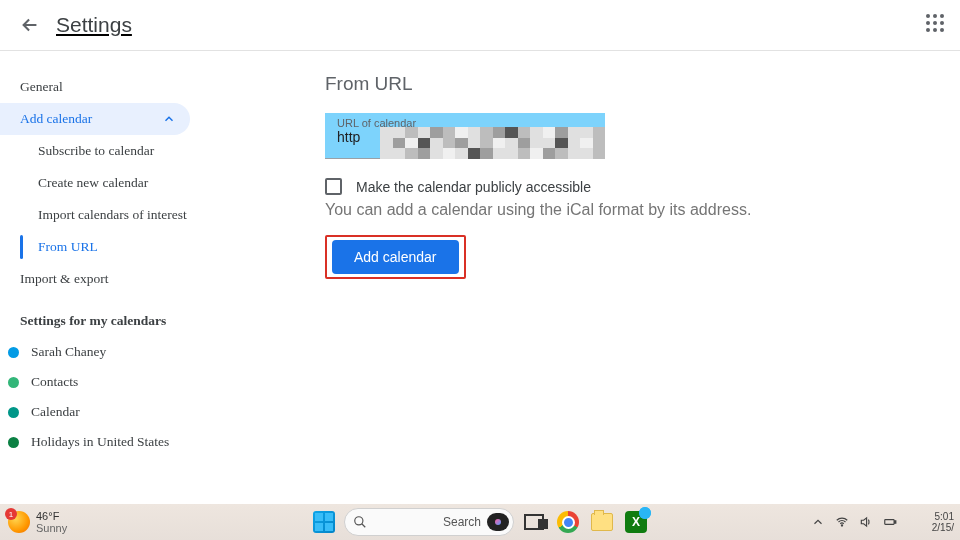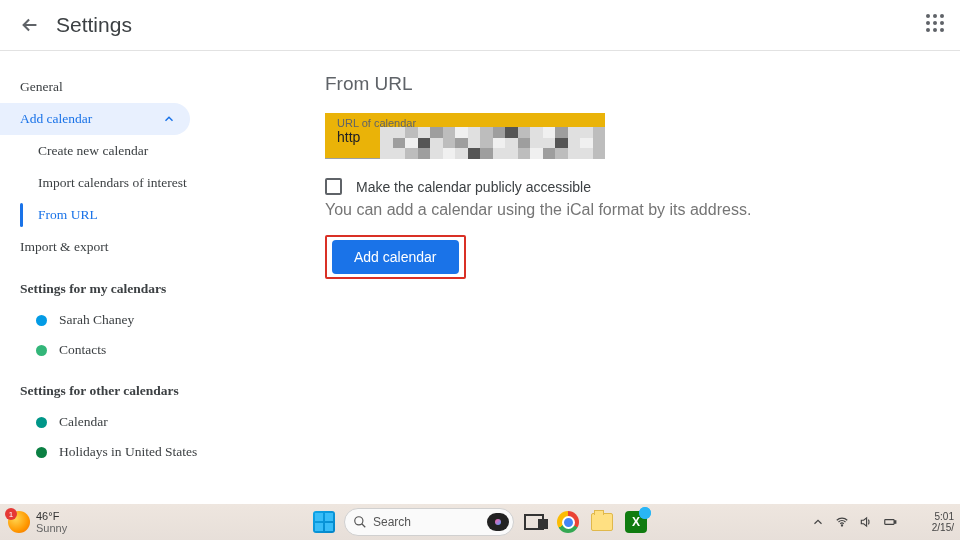--- a/index.html
+++ b/index.html
@@ -1,45 +1,45 @@
 <!DOCTYPE html>
 <html><head>
 <meta charset="utf-8">
 <style>
   * { box-sizing: border-box; margin: 0; padding: 0; }
   html, body { width: 960px; height: 540px; font-family: Arial, Helvetica, sans-serif; background: #fff; overflow: hidden; }
   .header {
     height: 51px; display: flex; align-items: center; padding: 0 12px;
-    border-bottom: 1px solid #e2e2e2; position: relative;
+    border-bottom: 1px solid #e2e2e2; position: relative; text-decoration: underline;
   }
   .back-btn { width: 36px; height: 36px; display:flex; align-items:center; justify-content:center; border-radius:50%; cursor:pointer; }
   .title { font-size: 21px; color:#3c4043; margin-left: 8px; font-weight: 400;}
   .apps-icon { position:absolute; right:10px; top:14px; width:24px; height:24px; display:grid; grid-template-columns:repeat(3,4px); grid-template-rows:repeat(3,4px); gap:3px; cursor:pointer;}
   .apps-icon span { width:4px; height:4px; border-radius:50%; background:#5f6368;}
   .body { display:flex; height: calc(540px - 51px - 36px); }
   .sidebar { width: 230px; padding-top: 20px; font-size: 13.5px; color:#3c4043; overflow:hidden;font-family:Liberation Serif, serif;}
   .side-item { height:32px; display:flex; align-items:center; padding-left:20px; cursor:pointer; }
   .side-item.general { height:32px; }
   .side-chip {
     height:32px; background:#e8f0fe; color:#1a73e8; display:flex; align-items:center;
     justify-content:space-between; padding:0 14px 0 20px; border-radius: 0 16px 16px 0;
     width: 190px; cursor:pointer; font-weight:500;
   }
   .chev { width:14px; height:14px; }
   .sub-list { border-left: 0; margin-left: 20px; }
   .sub-item { height:32px; display:flex; align-items:center; padding-left:18px; font-size:13.5px; color:#3c4043; cursor:pointer; position:relative;}
   .sub-item.active { color:#1a73e8; font-weight:500;}
   .sub-item.active::before { content:""; position:absolute; left:0; top:4px; bottom:4px; width:3px; background:#1a73e8; border-radius:2px;}
   .section-head { font-size:13.5px; font-weight:600; color:#3c4043; padding:18px 0 8px 20px; }
-  .cal-row { height:30px; display:flex; align-items:center; padding-left:36px; cursor:pointer; }
+  .cal-row { height:30px; display:flex; align-items:center; padding-left:8px; cursor:pointer; }
   .dot { width:11px; height:11px; border-radius:50%; margin-right:12px; }
   .content { flex:1; padding: 22px 0 0 95px; font-size:14px; color:#3c4043;}
   .page-head { font-size:19px; color:#5f6368; font-weight:400; margin-bottom:18px;}
   .url-field {
-    width: 280px; height:46px; background:#eab308; border-bottom:1px solid #9aa0a6;
+    width: 280px; height:46px; background:#7dd3fc; border-bottom:1px solid #9aa0a6;
     padding:4px 12px 0 12px; position:relative;
   }
   .url-label { font-size:11px; color:#5f6368; }
   .url-value { font-size:14px; color:#202124; position:relative; z-index:2;}
   .pixelation {
     position:absolute; left:55px; right:0; top:14px; height:32px;
     display:grid; grid-template-columns: repeat(18, 1fr); grid-template-rows: repeat(3,1fr);
     z-index:1;
   }
   .pixelation span { background:#e0e0e0; }
@@ -58,21 +58,21 @@
   
   .taskbar {
     position:absolute; left:0; right:0; bottom:0; height:36px;
     background: linear-gradient(#eee6df,#e7dfd9); display:flex; align-items:center;
     font-size:11px; color:#333;
   }
   .weather { display:flex; align-items:center; padding-left:8px; gap:6px; }
   .wicon { width:22px; height:22px; border-radius:50%; background: radial-gradient(circle at 35% 35%, #ffd54f, #ff9800 60%, #ef6c00 100%); position:relative;}
   .wbadge { position:absolute; top:-3px; left:-3px; width:12px; height:12px; background:#e53935; color:#fff; font-size:8px; border-radius:50%; display:flex; align-items:center; justify-content:center;}
   .wtemp { font-size:11px; line-height:1.1;}
-  .task-center { position:absolute; left:50%; transform:translateX(-50%); display:flex; align-items:center; gap:6px;}
+  .task-center { position:absolute; left:50%; transform:translateX(-50%); display:flex; align-items:center; gap:6px;text-align:right;}
   .task-icon { width:28px; height:28px; display:flex; align-items:center; justify-content:center; border-radius:4px; cursor:pointer;}
   .start { background: linear-gradient(135deg,#0ea5e9 0%, #0284c7 100%); border-radius:3px; width:22px; height:22px; display:grid; grid-template-columns:1fr 1fr; grid-template-rows:1fr 1fr; gap:1.5px; padding:2px;}
   .start span { background:#38bdf8;}
   .searchbar { width:170px; height:28px; background:#fafafa; border:1px solid #d0d0d0; border-radius:14px; display:flex; align-items:center; padding:0 4px 0 8px; gap:6px; font-size:12px; color:#555;}
   .srchtxt { flex:1; }
   .copilot { width:22px; height:18px; border-radius:10px; background:#222; display:flex; align-items:center; justify-content:center;}
   .copilot span{ width:6px; height:6px; border-radius:50%; background:linear-gradient(135deg,#ff5ea1,#569cff);}
   .explorer { width:22px; height:18px; background:#ffe082; border:1px solid #e0b84b; border-radius:2px; position:relative;}
   .explorer::before{content:""; position:absolute; top:-4px; left:2px; width:8px; height:4px; background:#ffe082; border:1px solid #e0b84b; border-bottom:none;}
   .chrome { width:22px; height:22px; border-radius:50%; background: conic-gradient(#ea4335 0 33%, #34a853 33% 66%, #fbbc05 66% 100%); display:flex; align-items:center; justify-content:center;}
@@ -114,38 +114,38 @@
     <div class="side-item general">General</div>
 
     <div class="side-chip">
       <span>Add calendar</span>
       <svg class="chev" viewBox="0 0 24 24" fill="none" stroke="#1a73e8" stroke-width="2.5">
           <path d="M6 15l6-6 6 6"></path>
         </svg>
     </div>
 
     <div class="sub-list">
+      <div class="sub-item">Subscribe to calendar</div>
       <div class="sub-item">Create new calendar</div>
       <div class="sub-item">Import calendars of interest</div>
       <div class="sub-item active">From URL</div>
     </div>
 
     <div class="side-item">Import &amp; export</div>
 
     <div class="section-head">Settings for my calendars</div>
     <div class="cal-row">
       <span class="dot" id="dot-my-0" style="background: rgb(3, 155, 229);"></span>
       <span>Sarah Chaney</span>
     </div>
     <div class="cal-row">
       <span class="dot" id="dot-my-1" style="background: rgb(51, 182, 121);"></span>
       <span>Contacts</span>
     </div>
 
-    <div class="section-head">Settings for other calendars</div>
     <div class="cal-row">
       <span class="dot" id="dot-other-0" style="background: rgb(0, 150, 136);"></span>
       <span>Calendar</span>
     </div>
     <div class="cal-row">
       <span class="dot" id="dot-other-1" style="background: rgb(11, 128, 67);"></span>
       <span>Holidays in United States</span>
     </div>
   </div>
 

